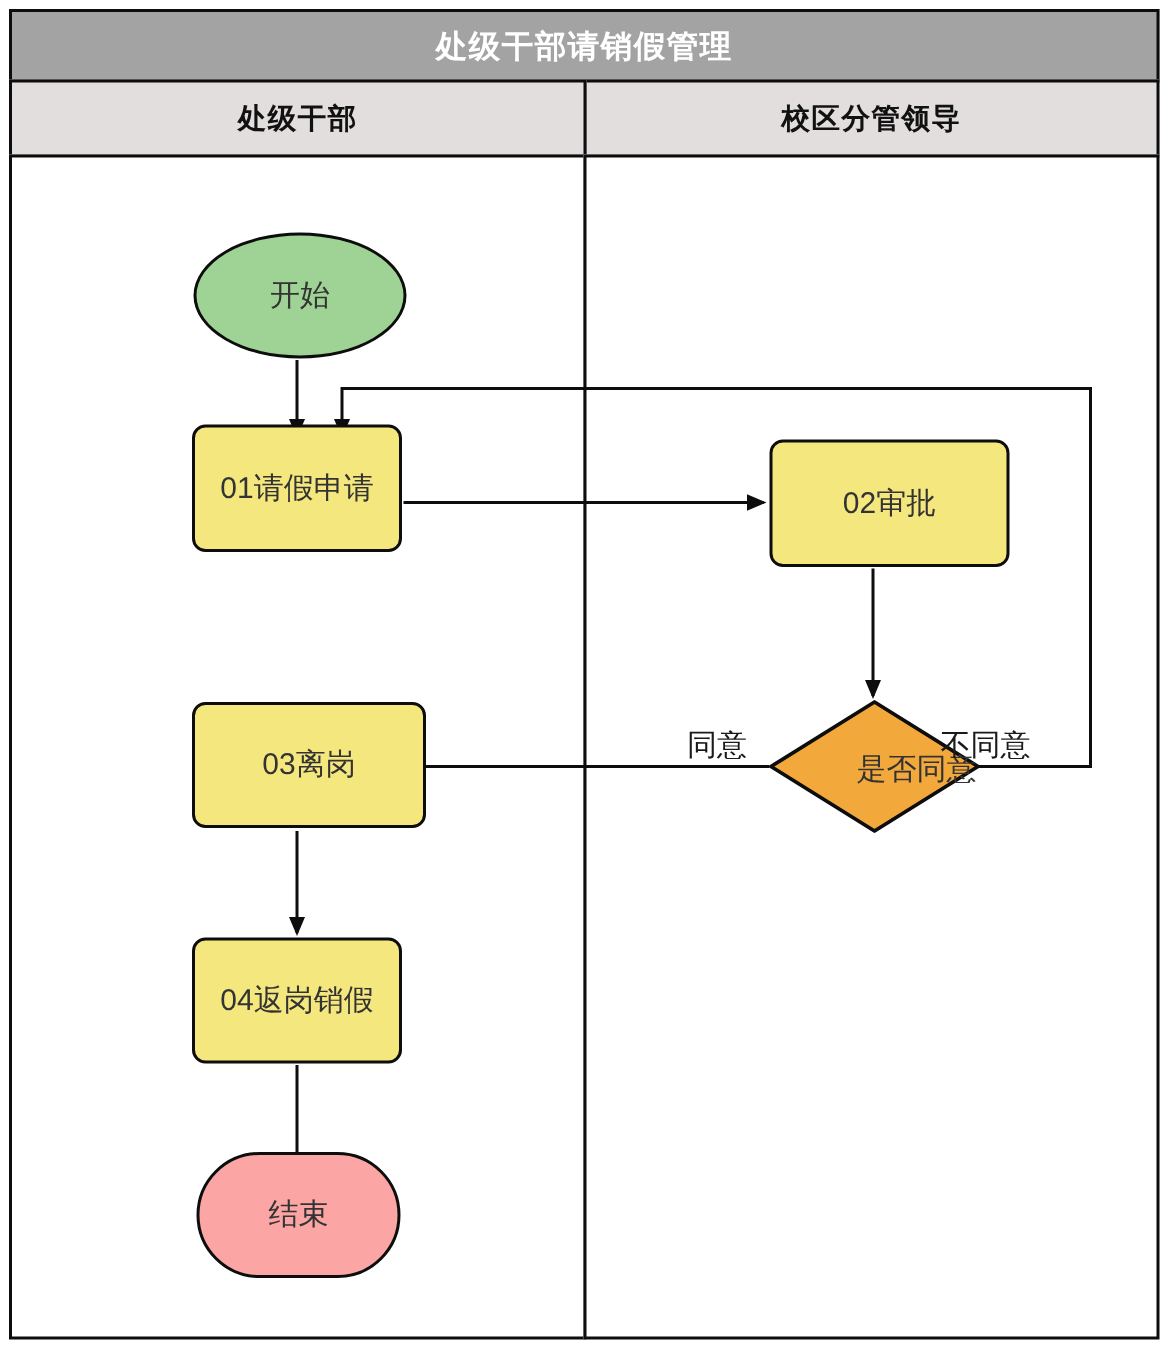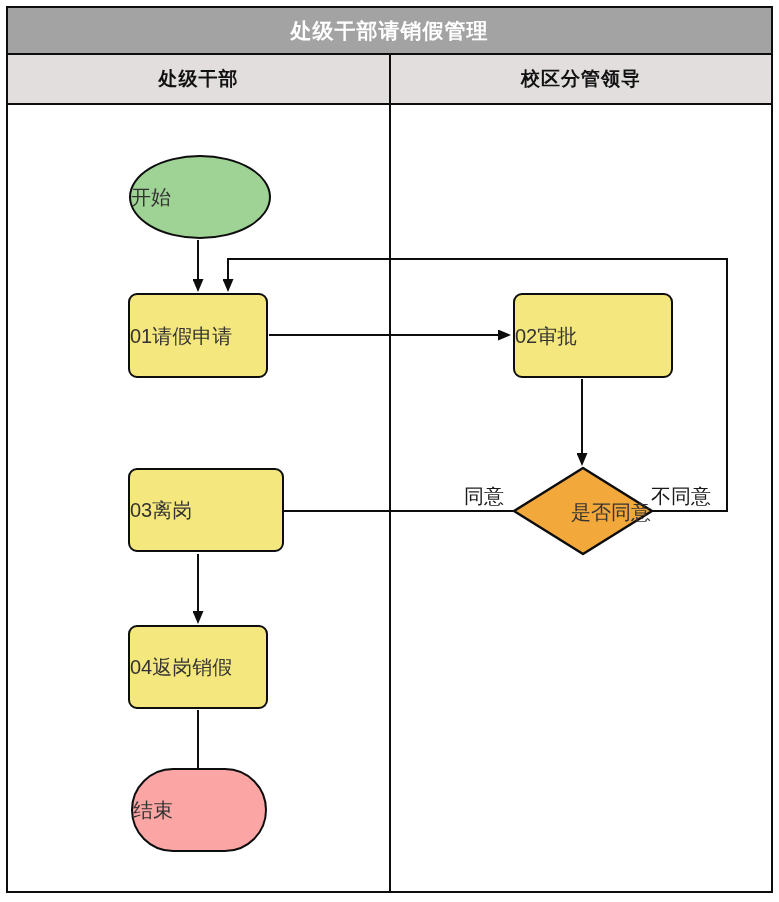--- a/index.html
+++ b/index.html
@@ -51,33 +51,33 @@
     position: absolute;
     left: 0; top: 0;
     width: 779px; height: 902px;
     pointer-events: none;
   }
 
   .node {
     position: absolute;
     box-sizing: border-box;
     border: 2px solid #0d0d0d;
-    display: flex; align-items: center; justify-content: flex-start;
+    display: flex; align-items: center; justify-content: center;
     font-size: 20px;
     color: #333333;
     text-align: center;
     line-height: 1.2;
   }
   .node.terminator-start {
     left: 129px; top: 155px; width: 142px; height: 84px;
     background: #9fd295;
     border-radius: 50%;
   }
   .node.process { background: #f4e77e; border-radius: 9px; }
-  .node.p01 { left: 128px; top: 293px; width: 140px; height: 85px; }
+  .node.p01 { left: 128px; top: 283px; width: 140px; height: 85px; }
   .node.p02 { left: 513px; top: 293px; width: 160px; height: 85px; }
   .node.p03 { left: 128px; top: 468px; width: 156px; height: 84px; }
   .node.p04 { left: 128px; top: 625px; width: 140px; height: 84px; }
   .node.terminator-end {
     left: 131px; top: 768px; width: 136px; height: 84px;
     background: #fca5a5;
     border-radius: 42px;
   }
   .diamond-label {
     position: absolute;
@@ -85,22 +85,22 @@
     text-align: right;
     font-size: 20px;
     color: #333333;
   }
   .edge-label {
     position: absolute;
     font-size: 20px;
     color: #1a1a1a;
     white-space: nowrap;
   }
-  .edge-label.agree    { left: 452px; top: 483px; width: 52px; text-align: right; }
-  .edge-label.disagree { left: 642px; top: 483px; width: 78px; text-align: center; }
+  .edge-label.agree    { left: 452px; top: 483px; width: 52px; text-align: center; }
+  .edge-label.disagree { left: 618px; top: 483px; width: 78px; text-align: center; }
 </style>
 </head>
 <body>
 
 <div class="canvas">
 
   <div class="cell title-bar">
     <span>处级干部请销假管理</span>
   </div>
   <div class="cell lane-header right">

